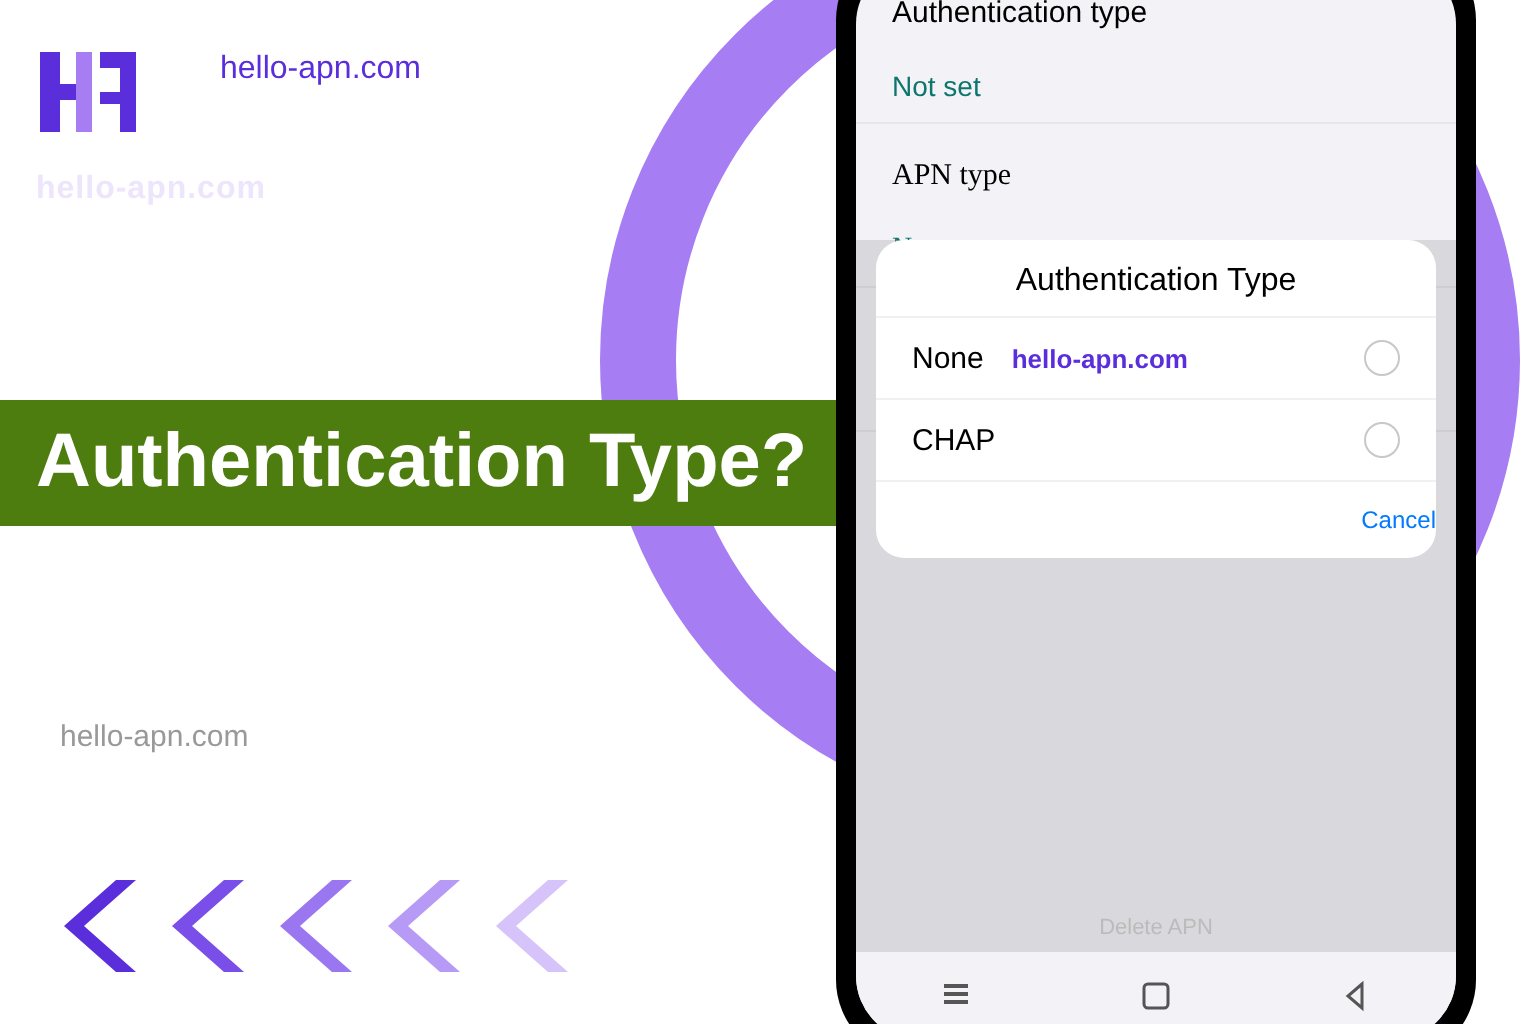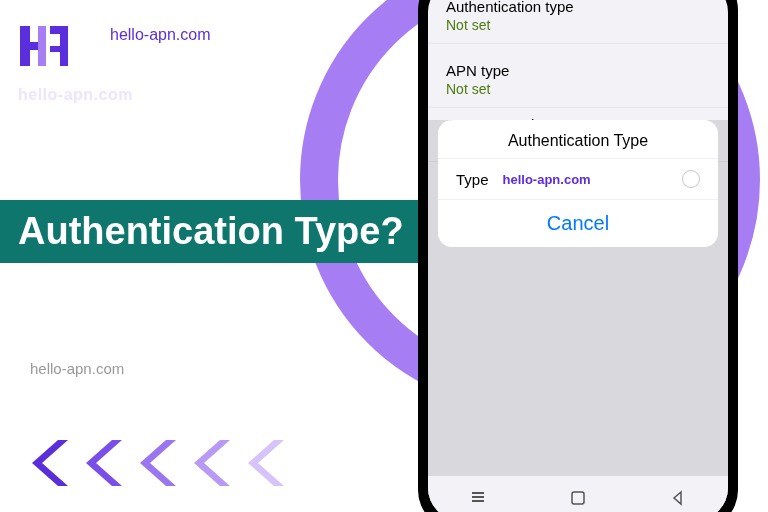--- a/index.html
+++ b/index.html
@@ -45,21 +45,21 @@
       left: 300px;
       width: 460px;
       height: 460px;
       border: 38px solid #a67df3;
       border-radius: 50%;
     }
     .banner {
       position: absolute;
       top: 200px;
       left: 0;
-      background: #0f766e;
+      background: #4d7c0f;
       color: #fff;
       font-size: 38px;
       font-weight: 700;
       padding: 10px 18px;
     }
     .mid-url {
       position: absolute;
       top: 360px;
       left: 30px;
       color: #999;
@@ -97,30 +97,30 @@
       overflow: hidden;
       position: relative;
     }
     .settings-list {
       padding-top: 10px;
     }
     .setting-row {
       padding: 8px 18px 10px;
       border-bottom: 1px solid #e5e5ea;
     }
-    .setting-row.spaced { margin-top: 10px; }
+    .setting-row.spaced { margin-top: 10px; font-family: Liberation Serif, serif; }
     .setting-label {
       font-size: 15px;
       color: #000;
       font-weight: 500;
     }
     .setting-value {
       font-size: 14px;
-      color: #4d7c0f;
-      margin-top: 2px;
+      color: #0f766e;
+      margin-top: 20px;
     }
     .overlay {
       position: absolute;
       left: 0; right: 0; bottom: 0;
       top: 140px;
       background: rgba(0,0,0,0.1);
     }
     .sheet {
       position: absolute;
       top: 0;
@@ -153,24 +153,24 @@
       border-radius: 50%;
     }
     .option .wm {
       color: #5b2edc;
       font-size: 13px;
       font-weight: 600;
       margin-left: 14px;
       margin-right: auto;
     }
     .cancel {
-      text-align: center;
+      text-align: right;
       padding: 12px 0;
       color: #007aff;
-      font-size: 20px;
+      font-size: 12px;
       font-weight: 500;
       border-top: 1px solid #f0f0f0;
     }
     .delete-apn {
       position: absolute;
       bottom: 50px;
       left: 0; right: 0;
       text-align: center;
       color: #bbb;
       font-size: 11px;
@@ -255,28 +255,33 @@
       <div class="setting-row">
         <div class="setting-label">APN protocol</div>
         <div class="setting-value">IPv4</div>
       </div>
     </div>
 
     <div class="overlay">
       <div class="sheet">
         <div class="sheet-title">Authentication Type</div>
         <div class="option">
-          <span>Type</span>
+          <span>None</span>
           <span class="wm">hello-apn.com</span>
+          <span class="radio"></span>
+        </div>
+        <div class="option">
+          <span>CHAP</span>
           <span class="radio"></span>
         </div>
         <div class="cancel">Cancel</div>
       </div>
     </div>
 
+    <div class="delete-apn">Delete APN</div>
 
     <div class="navbar">
       <span class="navbtn">
         <svg viewBox="0 0 18 18">
             <rect x="3" y="7" width="12" height="2" fill="currentColor"></rect>
             <rect x="3" y="3" width="12" height="2" fill="currentColor"></rect>
             <rect x="3" y="11" width="12" height="2" fill="currentColor"></rect>
           </svg>
       </span>
       <span class="navbtn">

